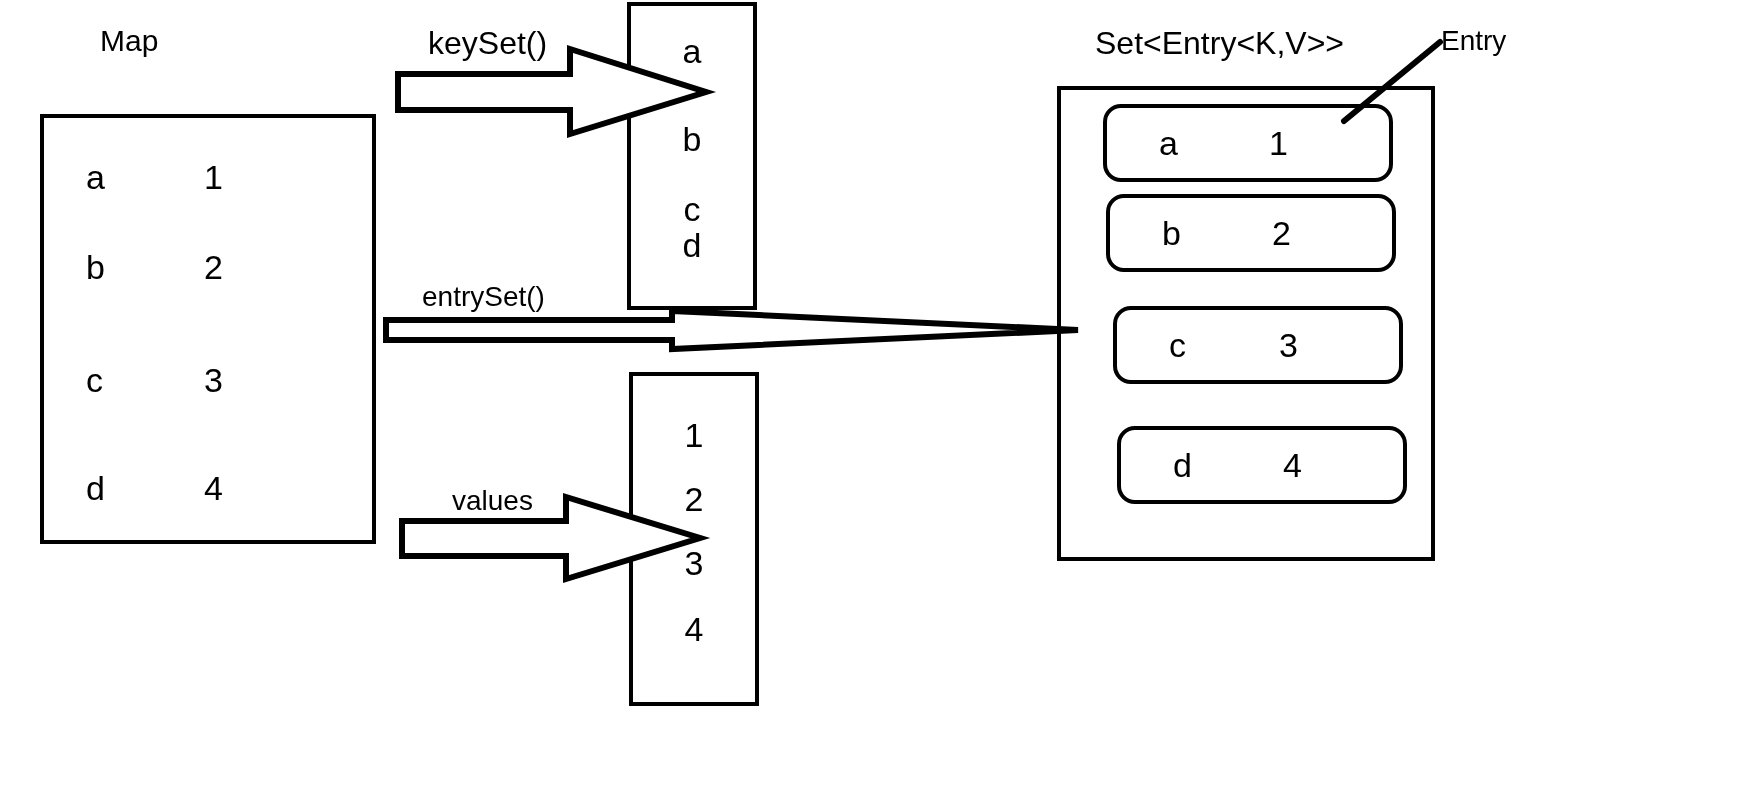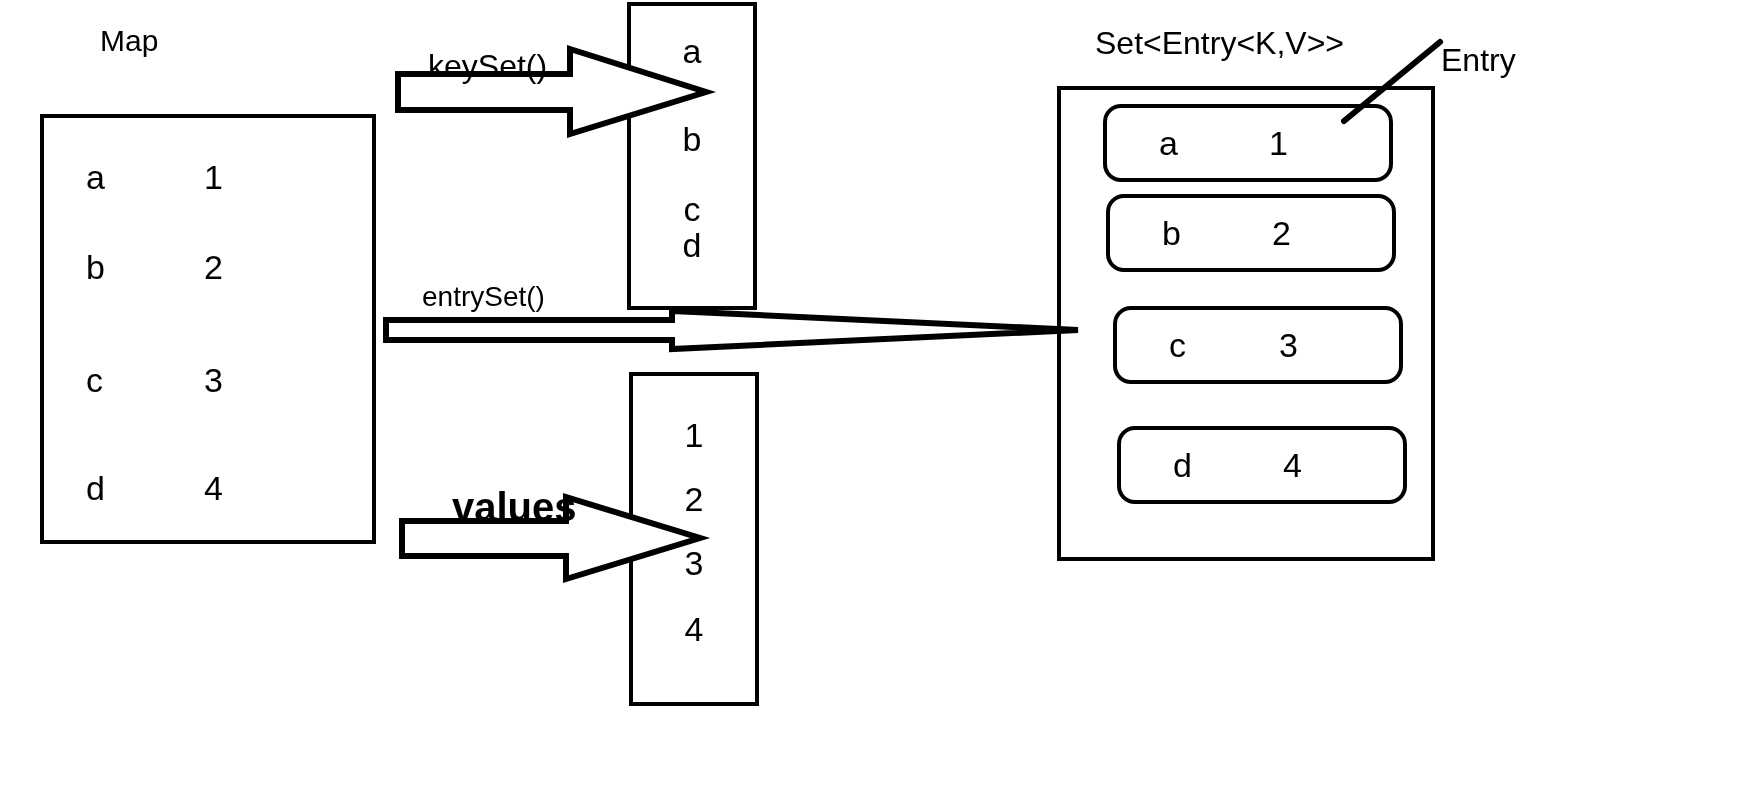--- a/index.html
+++ b/index.html
@@ -85,44 +85,42 @@
     height: 334px;
     border: 4px solid #000;
     box-sizing: border-box;
     background: #fff;
   }
   
   #keyset-label {
     left: 428px;
     top: 27px;
     font-size: 32px;
-    margin-top: 23px;
   }
   #entryset-label {
     left: 422px;
     top: 283px;
     font-size: 28px;
   }
   #values-label {
     left: 452px;
     top: 487px;
-    font-size: 40px;
-    font-weight: bold;
+    font-size: 28px;
   }
   
   #set-title {
     left: 1087px;
     top: 27px;
     font-size: 32px;
     margin-left: 8px;
   }
   #entry-title {
     left: 1441px;
-    top: 44px;
-    font-size: 32px;
+    top: 27px;
+    font-size: 28px;
   }
   #set-box {
     position: absolute;
     left: 1057px;
     top: 86px;
     width: 378px;
     height: 475px;
     border: 4px solid #000;
     box-sizing: border-box;
     background: #fff;

